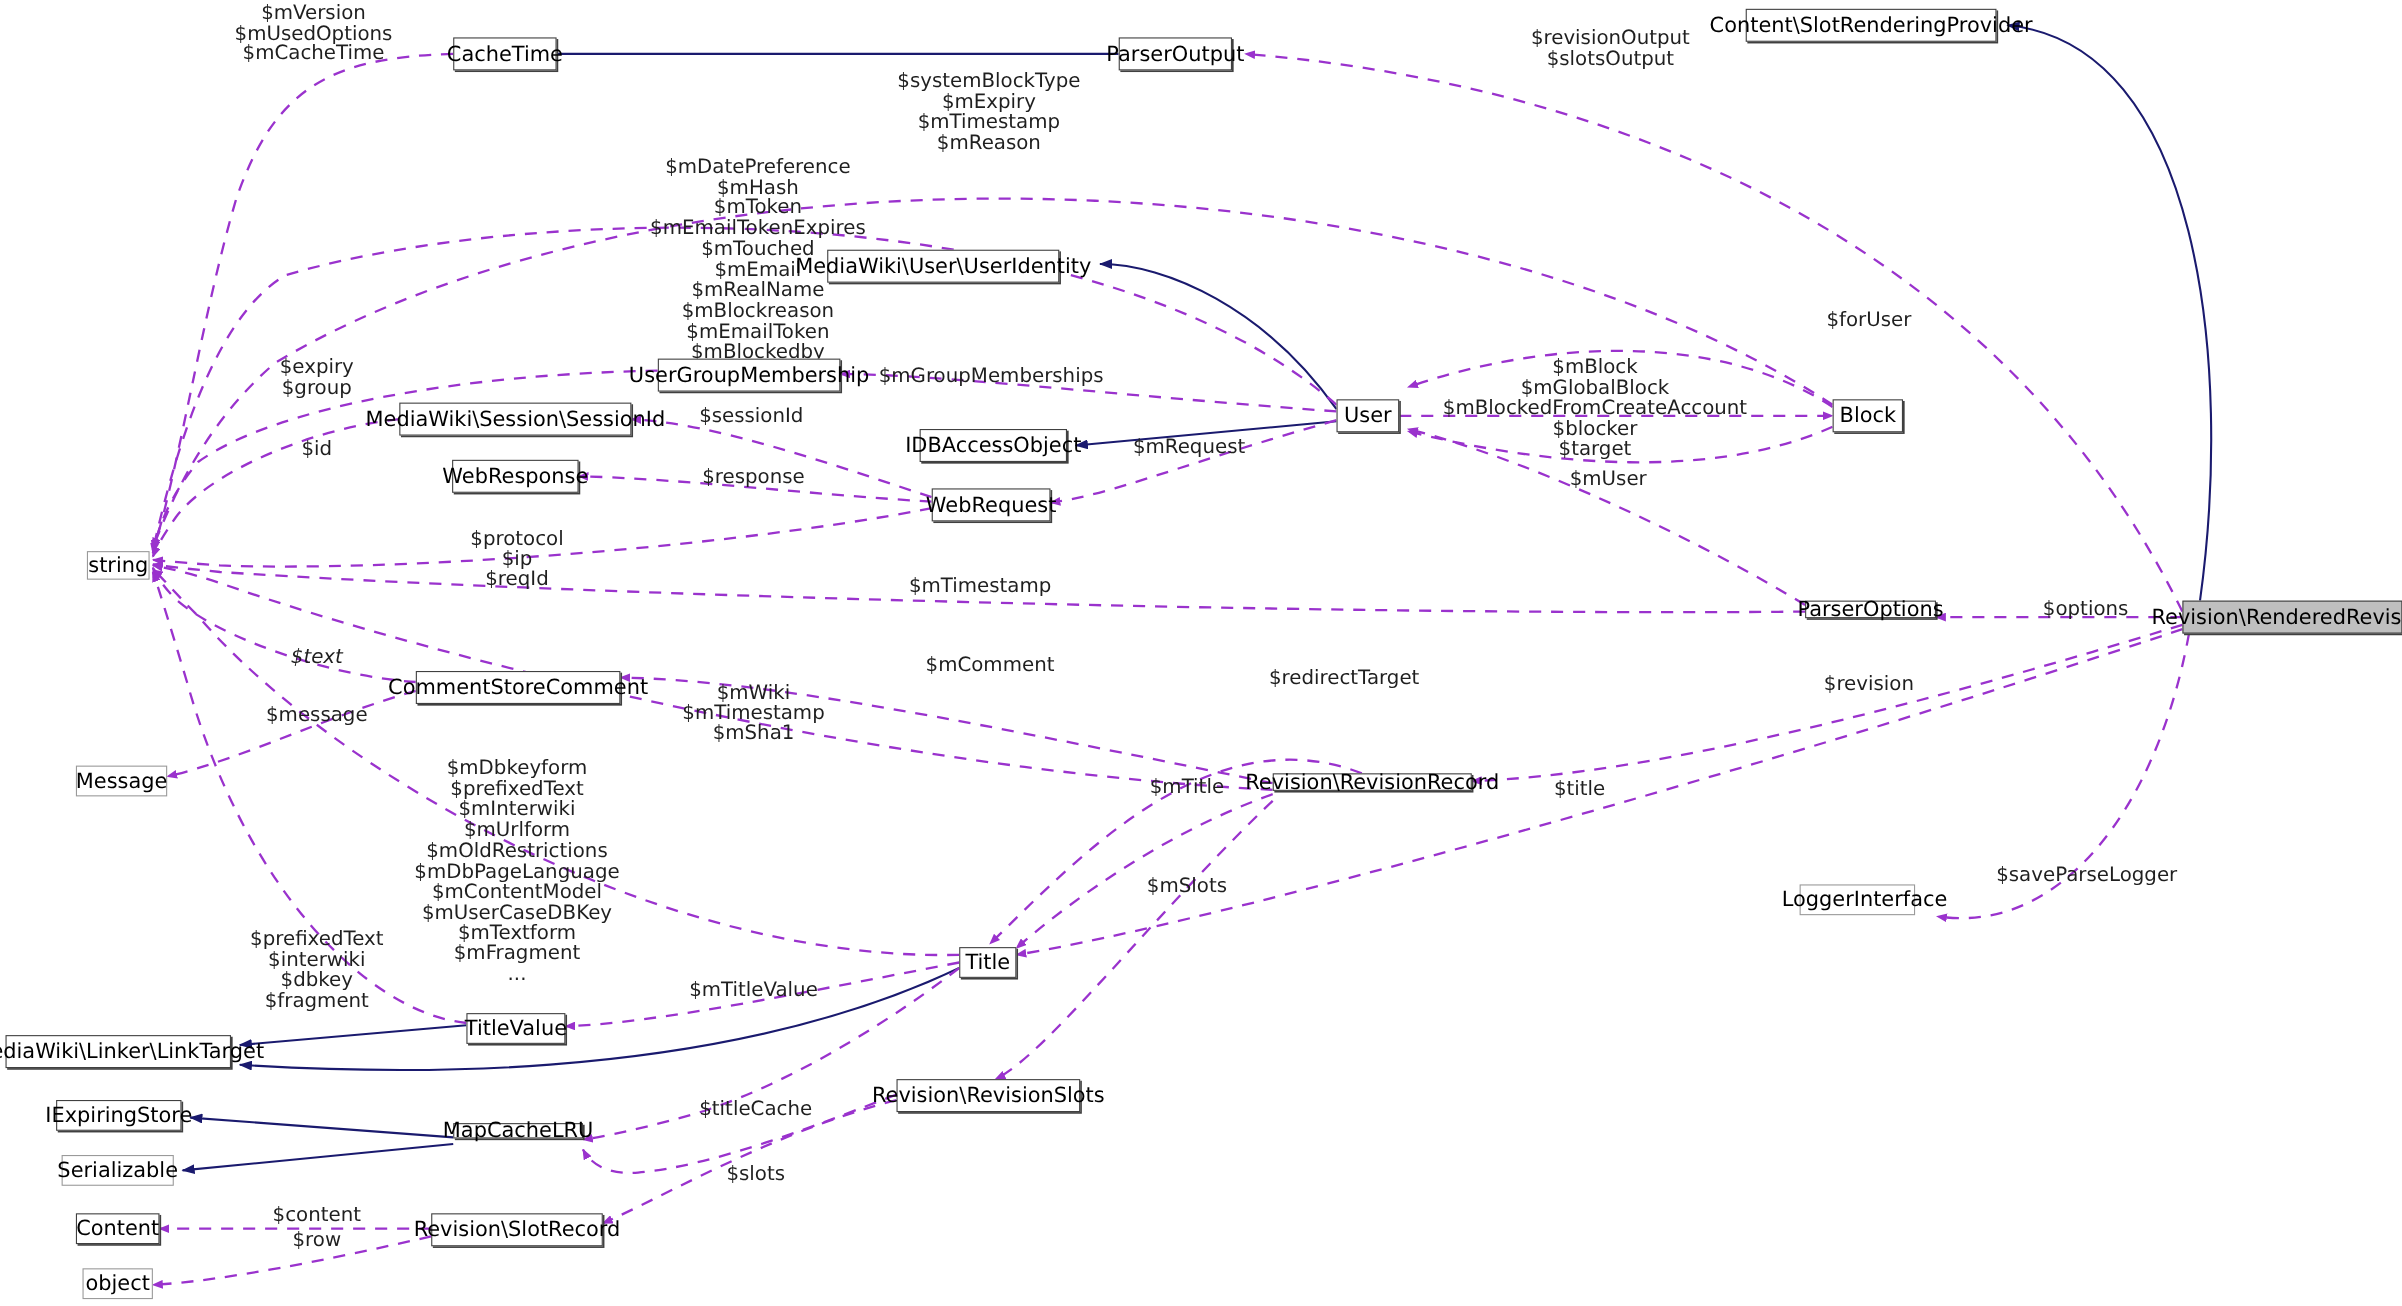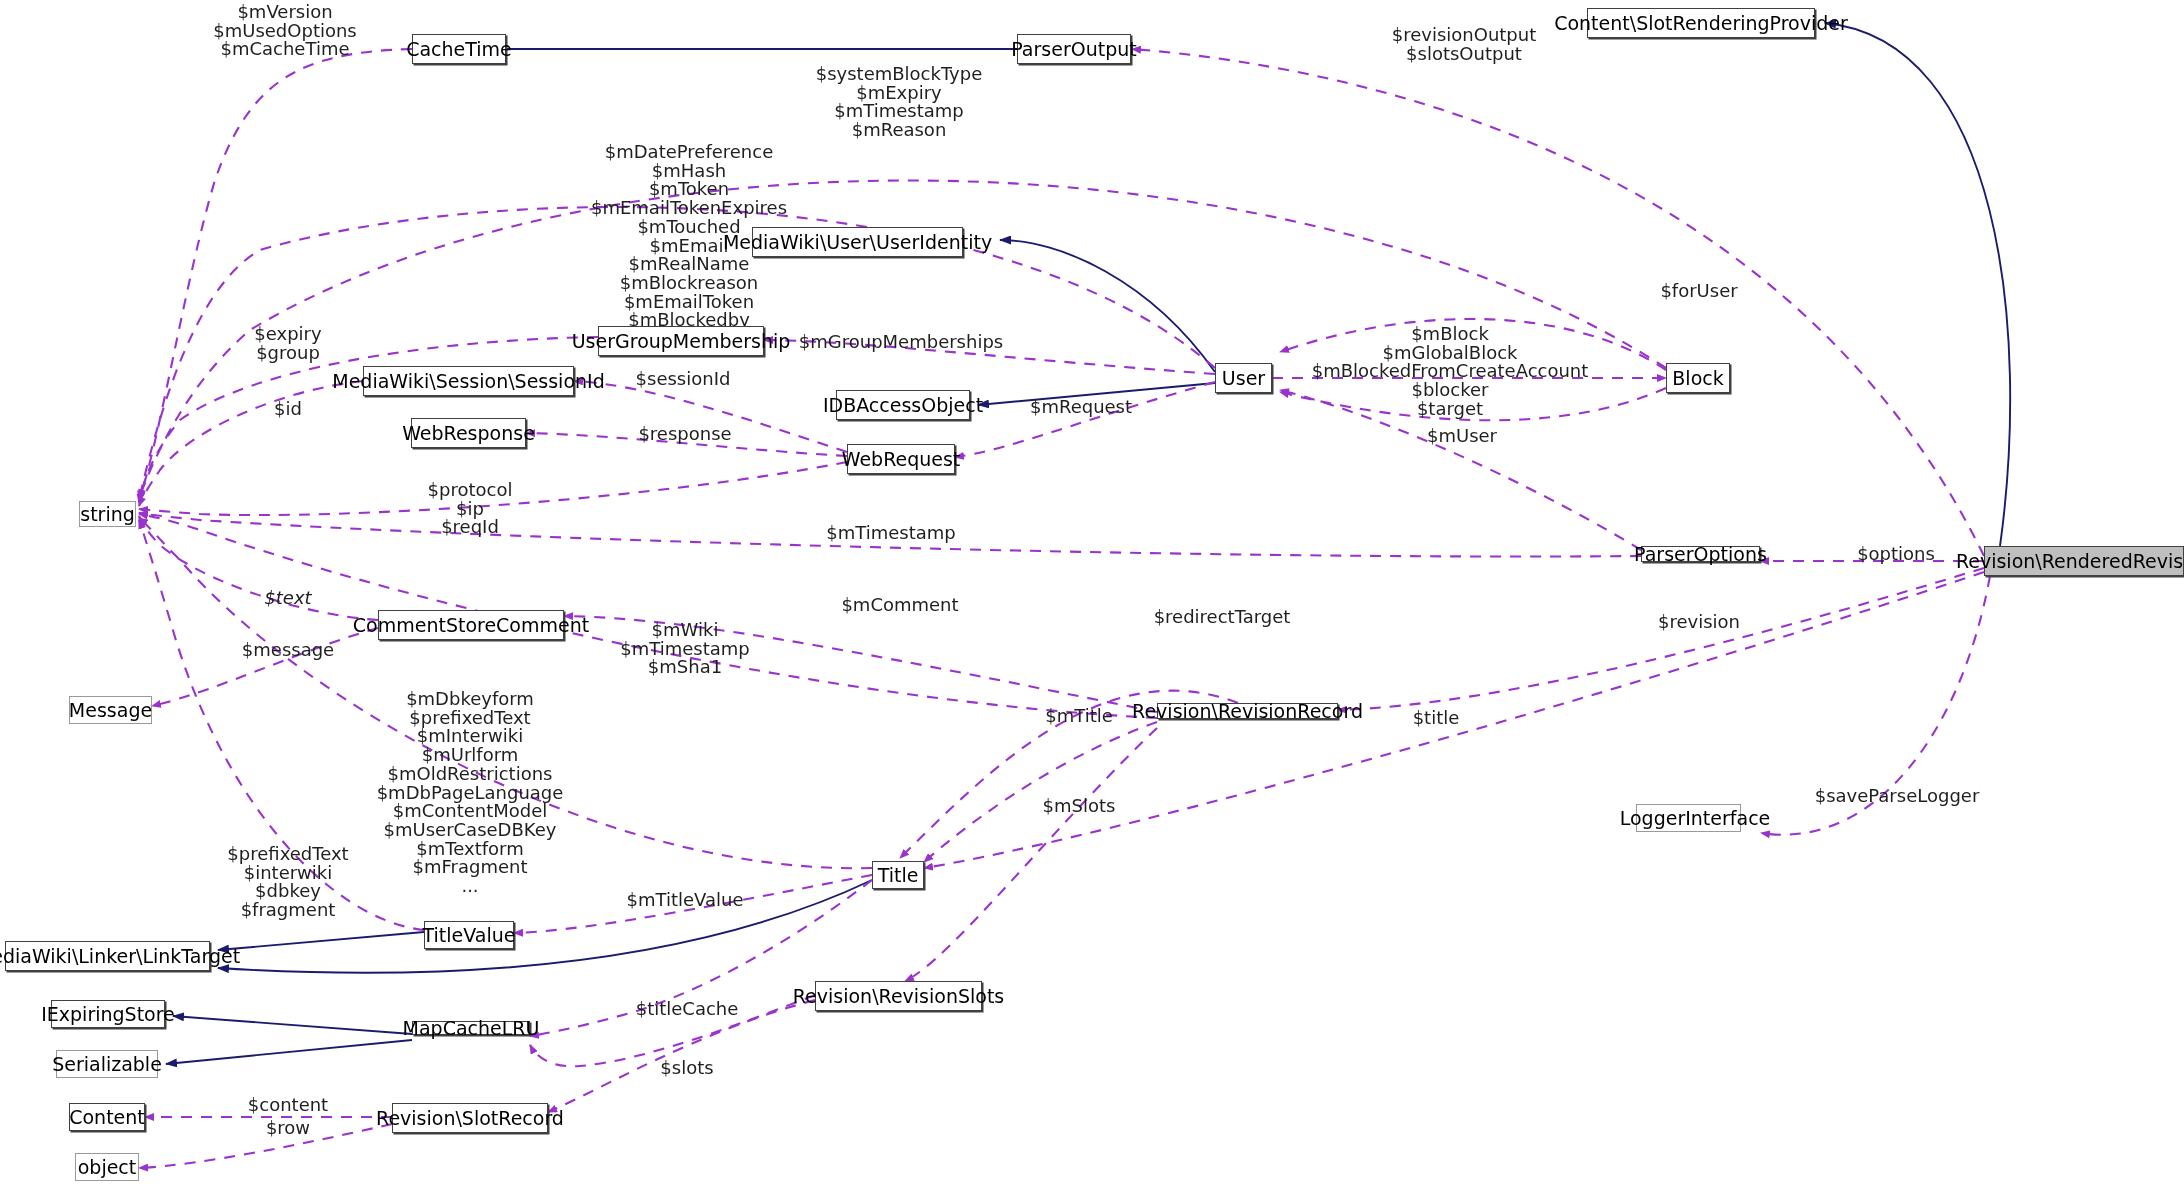--- a/index.html
+++ b/index.html
@@ -113,21 +113,21 @@
         <path d="M872,880 C820,920 730,980 640,1010 C590,1025 545,1034 530,1036" fill="none" stroke="#9a32cd" stroke-width="2.1" stroke-dasharray="11,9" marker-end="url(#arrow-usage)"></path>
         <path d="M815,995 C750,1020 650,1060 580,1066 C555,1068 538,1060 530,1045" fill="none" stroke="#9a32cd" stroke-width="2.1" stroke-dasharray="11,9" marker-end="url(#arrow-usage)"></path>
         <path d="M392,1117 L145,1117" fill="none" stroke="#9a32cd" stroke-width="2.1" stroke-dasharray="11,9" marker-end="url(#arrow-usage)"></path>
         <path d="M392,1124 C300,1145 200,1165 139,1168" fill="none" stroke="#9a32cd" stroke-width="2.1" stroke-dasharray="11,9" marker-end="url(#arrow-usage)"></path>
         <path d="M815,1000 C700,1030 600,1090 548,1112" fill="none" stroke="#9a32cd" stroke-width="2.1" stroke-dasharray="11,9" marker-end="url(#arrow-usage)"></path>
       </g>
   </svg>
 
   <div id="node-layer">
       <div class="node solid" style="left: 412px; top: 34px; width: 94px; height: 30px;">CacheTime</div>
-      <div class="node solid" style="left: 1017px; top: 34px; width: 114px; height: 30px;">ParserOutput</div>
+      <div class="node solid" style="left: 1017px; top: 34px; width: 103px; height: 30px;">ParserOutput</div>
       <div class="node solid" style="left: 1587px; top: 8px; width: 228px; height: 30px;">Content\SlotRenderingProvider</div>
       <div class="node solid" style="left: 752px; top: 227px; width: 211px; height: 30px;">MediaWiki\User\UserIdentity</div>
       <div class="node solid" style="left: 598px; top: 326px; width: 166px; height: 30px;">UserGroupMembership</div>
       <div class="node solid" style="left: 363px; top: 366px; width: 211px; height: 30px;">MediaWiki\Session\SessionId</div>
       <div class="node solid" style="left: 836px; top: 390px; width: 134px; height: 30px;">IDBAccessObject</div>
       <div class="node solid" style="left: 1215px; top: 363px; width: 57px; height: 30px;">User</div>
       <div class="node solid" style="left: 1666px; top: 363px; width: 64px; height: 30px;">Block</div>
       <div class="node solid" style="left: 411px; top: 418px; width: 115px; height: 30px;">WebResponse</div>
       <div class="node solid" style="left: 847px; top: 444px; width: 108px; height: 30px;">WebRequest</div>
       <div class="node light" style="left: 79px; top: 501px; width: 57px; height: 26px;">string</div>

